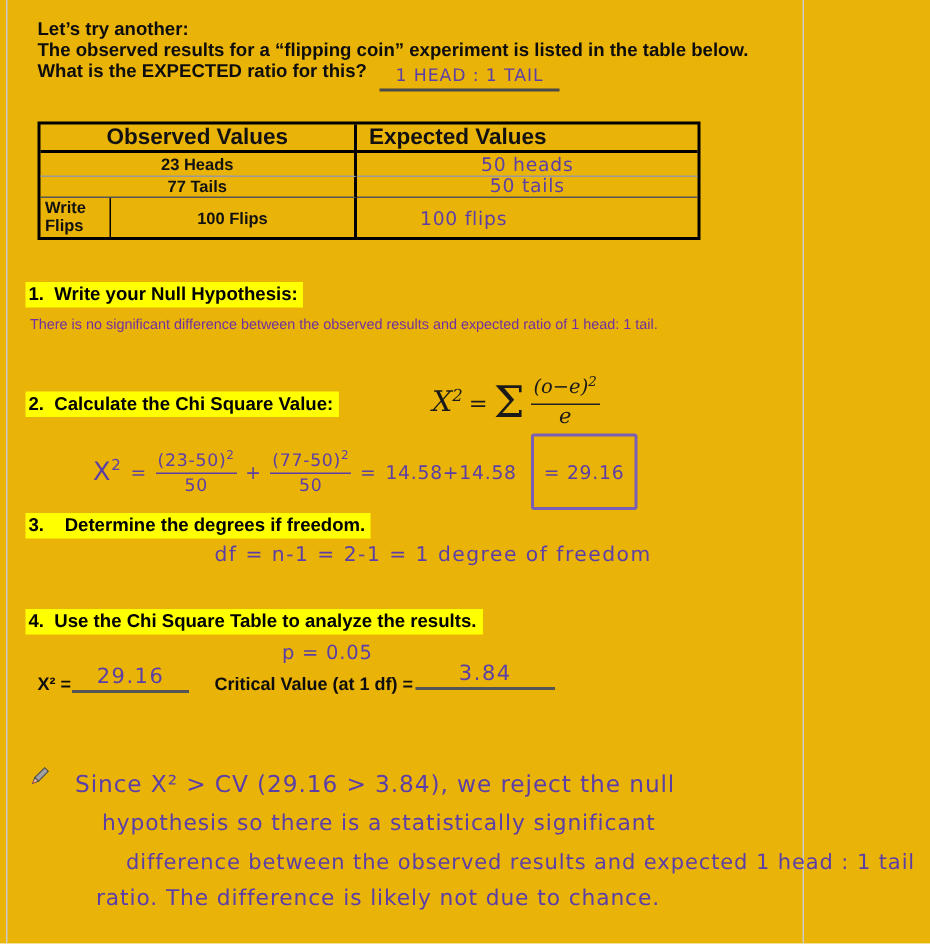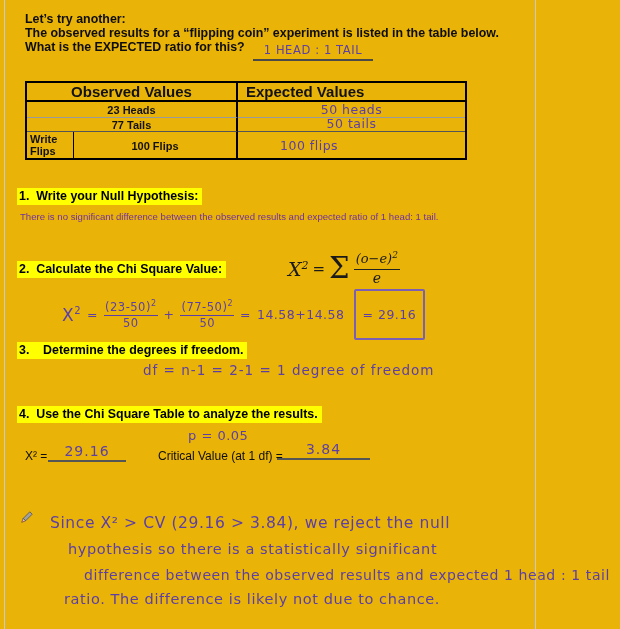--- a/index.html
+++ b/index.html
@@ -72,23 +72,23 @@
   .w-chi sup{font-size:10px;}
   .w-frac{display:inline-flex;flex-direction:column;align-items:center;line-height:1.25;font-size:11.5px;}
   .w-num{border-bottom:1.5px solid #5b3fa6;padding:0 1px 1px;}
   .w-num sup{font-size:8px;}
   .boxed{border:2px solid #7b5fb5;border-radius:2px;padding:16px 7px;font-size:12.5px;margin-left:3px;}
 
   #q3-work{position:absolute;left:143px;top:362px;font-size:13.5px;letter-spacing:1px;}
   #p-value{position:absolute;left:188px;top:428px;font-size:13px;letter-spacing:0.5px;}
 
   
-  .res-label{position:absolute;font-weight:normal;font-size:12px;color:#0d0d0d;white-space:nowrap;}
+  .res-label{position:absolute;font-weight:bold;font-size:12px;color:#0d0d0d;white-space:nowrap;}
   #chi-label{left:25px;top:449px;}
-  #cv-label{left:158px;top:449px;}
+  #cv-label{left:143px;top:449px;}
   .blank{position:absolute;border-bottom:2px solid #555;text-align:center;font-size:14px;
       letter-spacing:1px;padding-bottom:1px;}
   #chi-blank{left:48px;top:443px;width:78px;}
   #cv-blank{left:277px;top:441px;width:93px;}
 
   
   #pencil{position:absolute;left:18px;top:509px;}
   .c-line{position:absolute;font-size:14.5px;letter-spacing:0.6px;white-space:nowrap;}
   #c1{left:50px;top:514px;font-size:15.5px;}
   #c2{left:68px;top:541px;}

